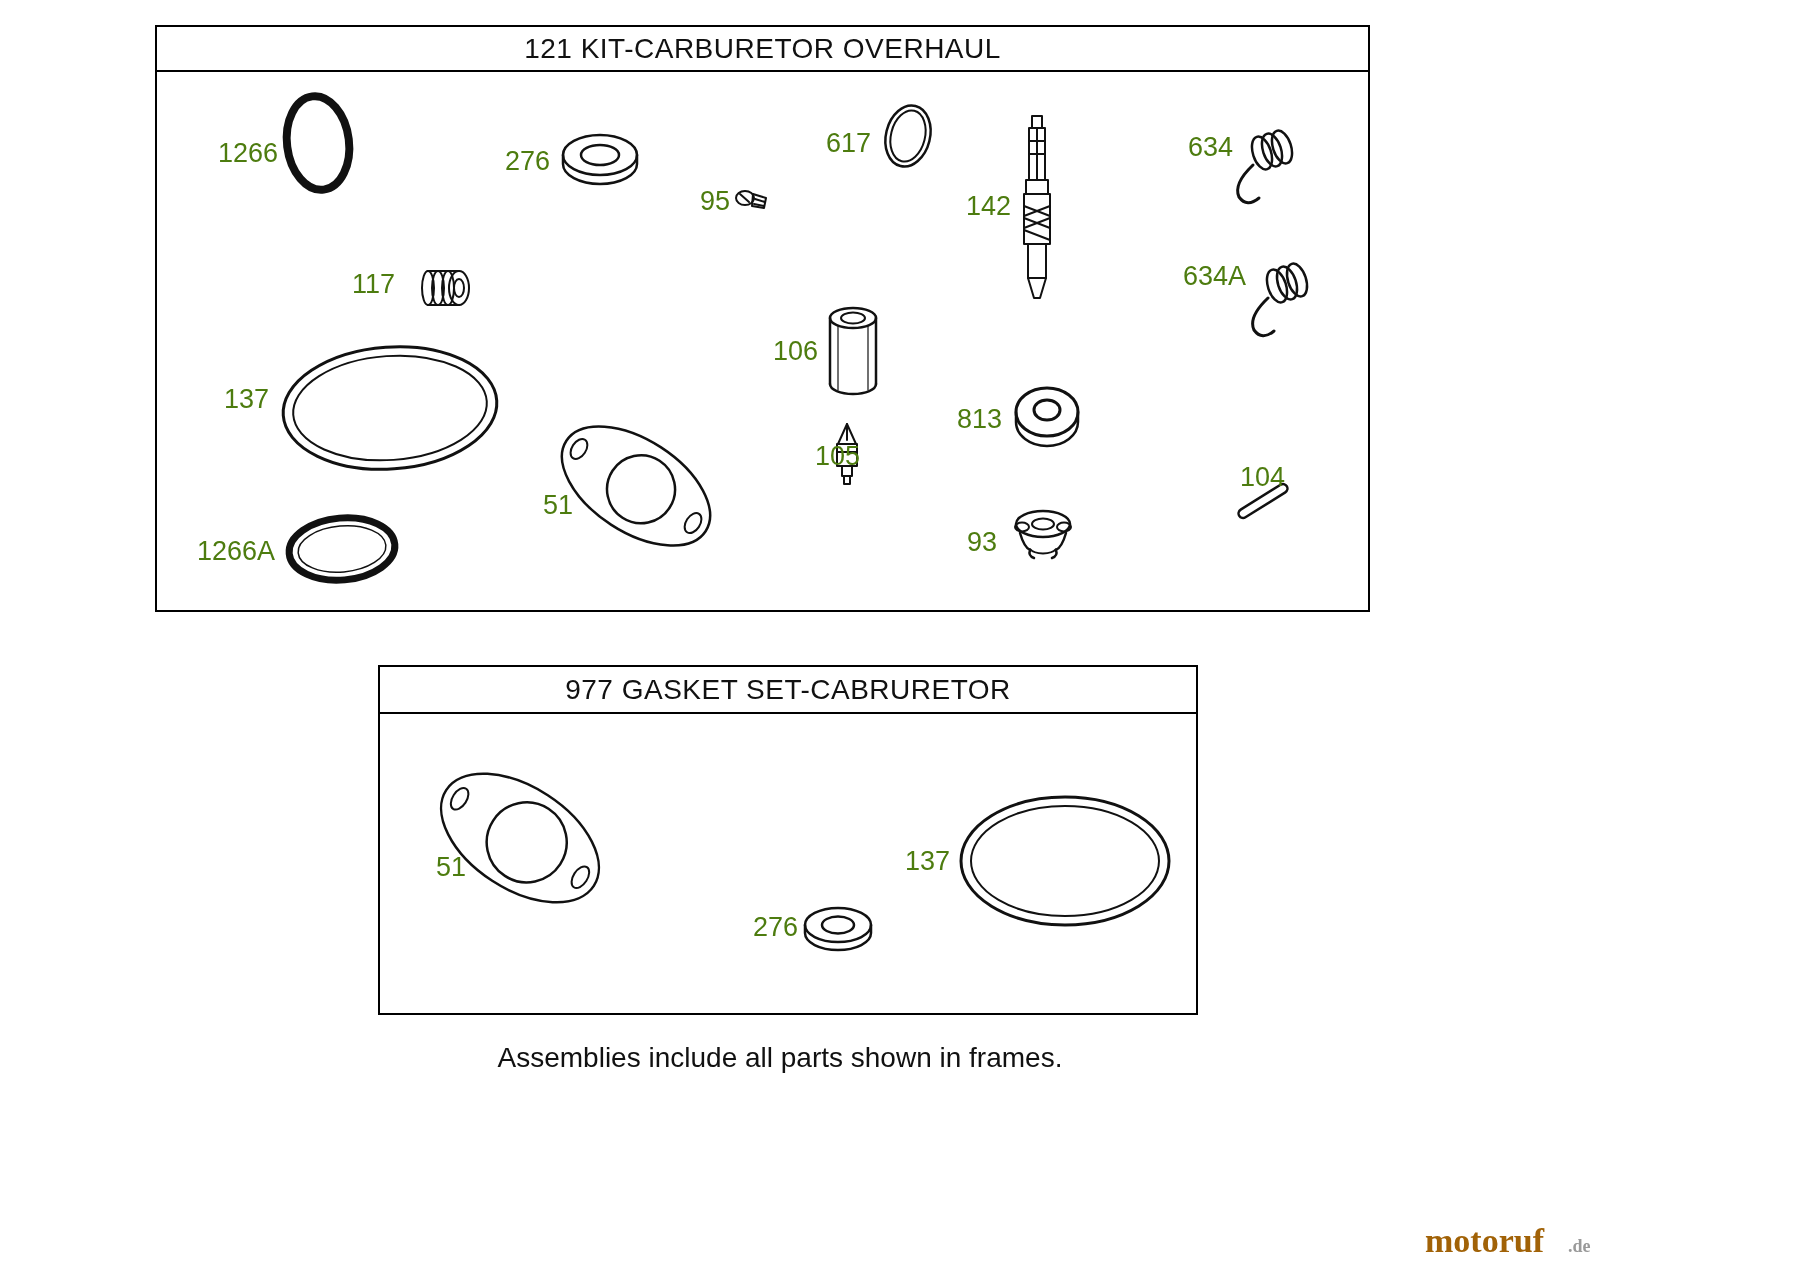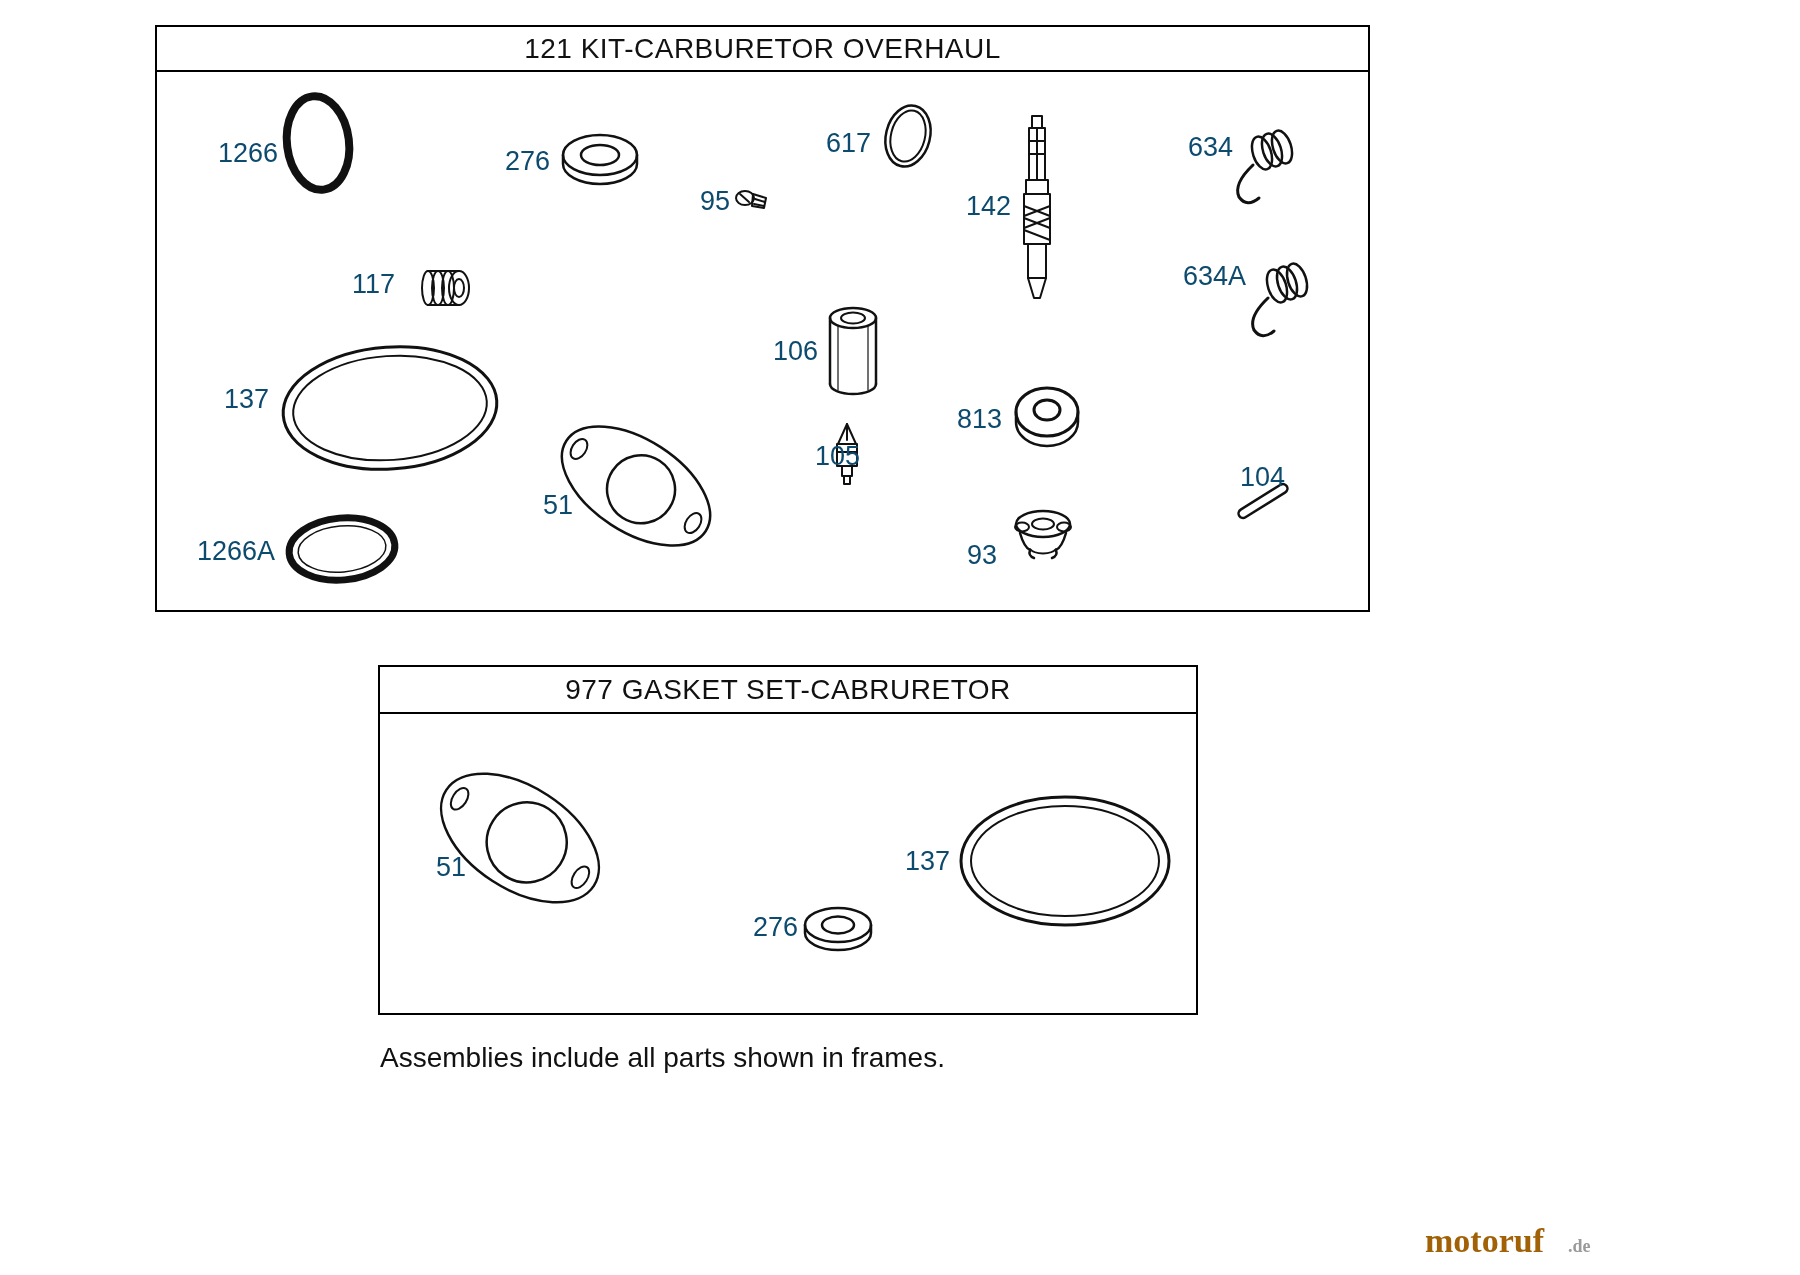--- a/index.html
+++ b/index.html
@@ -29,31 +29,31 @@
     color:#111;
     white-space:nowrap;
   }
   #frame1{left:155px;top:25px;width:1215px;height:587px;}
   #frame1 .frame-header{height:45px;}
   #frame2{left:378px;top:665px;width:820px;height:350px;}
   #frame2 .frame-header{height:47px;justify-content:center;}
   .lbl{
     position:absolute;
     font-size:27px;
-    color:#0c4a6e;
+    color:#4d7c0f;
     white-space:nowrap;
   }
   #art{
     position:absolute;left:0;top:0;
     pointer-events:none;
   }
   #footer-note{
     position:absolute;
     left:380px;top:1042px;width:800px;
-    text-align:left;
+    text-align:center;
     font-size:28px;
     color:#111;
   }
   #watermark{
     position:absolute;
     left:1425px;top:1222px;
     font-family:"Liberation Serif", serif;
     white-space:nowrap;
   }
   #watermark .brand{
@@ -235,21 +235,21 @@
   <div class="lbl" style="left:966px;top:191px;">142</div>
   <div class="lbl" style="left:1188px;top:132px;">634</div>
   <div class="lbl" style="left:352px;top:269px;">117</div>
   <div class="lbl" style="left:1183px;top:261px;">634A</div>
   <div class="lbl" style="left:773px;top:336px;">106</div>
   <div class="lbl" style="left:224px;top:384px;">137</div>
   <div class="lbl" style="left:957px;top:404px;">813</div>
   <div class="lbl" style="left:815px;top:441px;">105</div>
   <div class="lbl" style="left:543px;top:490px;">51</div>
   <div class="lbl" style="left:1200px;top:462px;margin-left:40px;">104</div>
-  <div class="lbl" style="left:967px;top:540px;text-align:center;">93</div>
+  <div class="lbl" style="left:967px;top:527px;text-align:center;">93</div>
   <div class="lbl" style="left:197px;top:536px;">1266A</div>
 
   <div class="lbl" style="left:436px;top:852px;">51</div>
   <div class="lbl" style="left:905px;top:846px;">137</div>
   <div class="lbl" style="left:753px;top:912px;">276</div>
 
   <div id="footer-note">Assemblies include all parts shown in frames.</div>
 
   <div id="watermark">
     <span class="brand">motoruf</span><span class="tld">.de</span>

